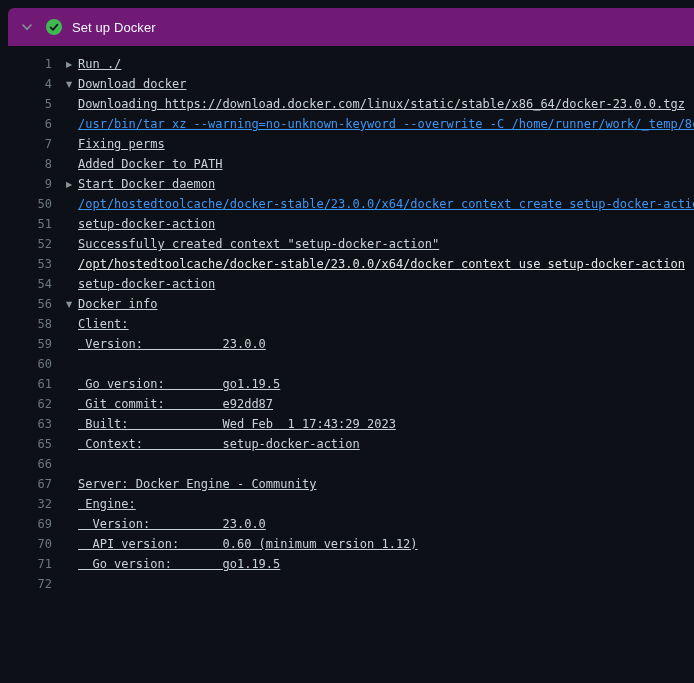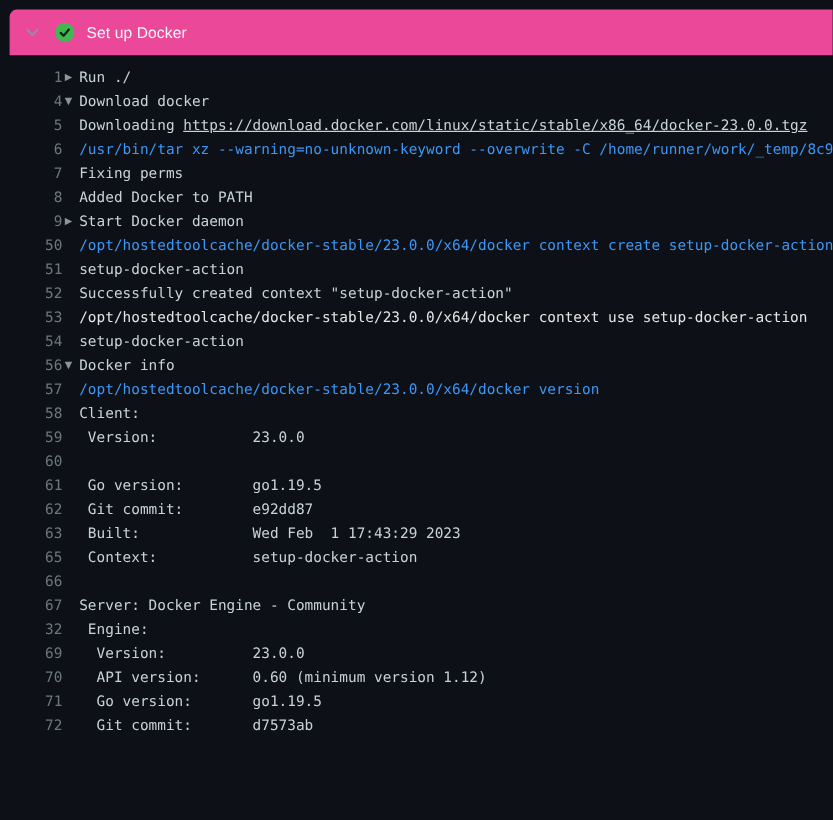--- a/index.html
+++ b/index.html
@@ -9,21 +9,21 @@
     overflow: hidden;
     font-family: "Liberation Sans", sans-serif;
     position: relative;
   }
   
   .step-header {
     position: absolute;
     left: 8px; top: 8px;
     width: calc(100% - 8px);
     height: 38px;
-    background: #ec4899;
+    background: #701a75;
     border-radius: 6px 0 0 0;
     display: flex;
     align-items: center;
     padding: 0 12px;
     cursor: pointer;
   }
   .chev-wrap { width: 14px; height: 14px; display: inline-flex; align-items: center; justify-content: center; margin-right: 12px; }
   .check-wrap { width: 16px; height: 16px; display: inline-flex; align-items: center; justify-content: center; margin-right: 10px; }
   .step-title {
     color: #f0f6fc;
@@ -48,24 +48,25 @@
   }
   .num {
     width: 46px;
     flex: 0 0 46px;
     text-align: right;
     color: #6e7681;
     cursor: pointer;
     user-select: none;
   }
   .content {
-    margin-left: 2px;
+    margin-left: 14px;
     color: #c9d1d9;
     white-space: pre;
     padding-left: 12px; 
+    text-decoration: underline;
   }
   .row.group .content { padding-left: 0; cursor: pointer; }
   .arrow {
     display: inline-block;
     width: 12px;
     font-size: 8px;
     color: #8b949e;
     font-family: "DejaVu Sans", sans-serif;
     vertical-align: 1px;
   }
@@ -137,24 +138,20 @@
   </div>
     <div class="row">
     <span class="num">54</span>
     <span class="content">setup-docker-action</span>
   </div>
     <div class="row group">
     <span class="num">56</span>
     <span class="content"><span class="arrow">▼</span>Docker info</span>
   </div>
     <div class="row">
-    <span class="num">57</span>
-    <span class="content cmd" style="color: rgb(62, 150, 244);">/opt/hostedtoolcache/docker-stable/23.0.0/x64/docker version</span>
-  </div>
-    <div class="row">
     <span class="num">58</span>
     <span class="content">Client:</span>
   </div>
     <div class="row">
     <span class="num">59</span>
     <span class="content"> Version:           23.0.0</span>
   </div>
     <div class="row">
     <span class="num">60</span>
   </div>
@@ -193,15 +190,14 @@
     <div class="row">
     <span class="num">70</span>
     <span class="content">  API version:      0.60 (minimum version 1.12)</span>
   </div>
     <div class="row">
     <span class="num">71</span>
     <span class="content">  Go version:       go1.19.5</span>
   </div>
     <div class="row">
     <span class="num">72</span>
-    <span class="content">  Git commit:       d7573ab</span>
   </div>
   </div>
 
 </body></html>

